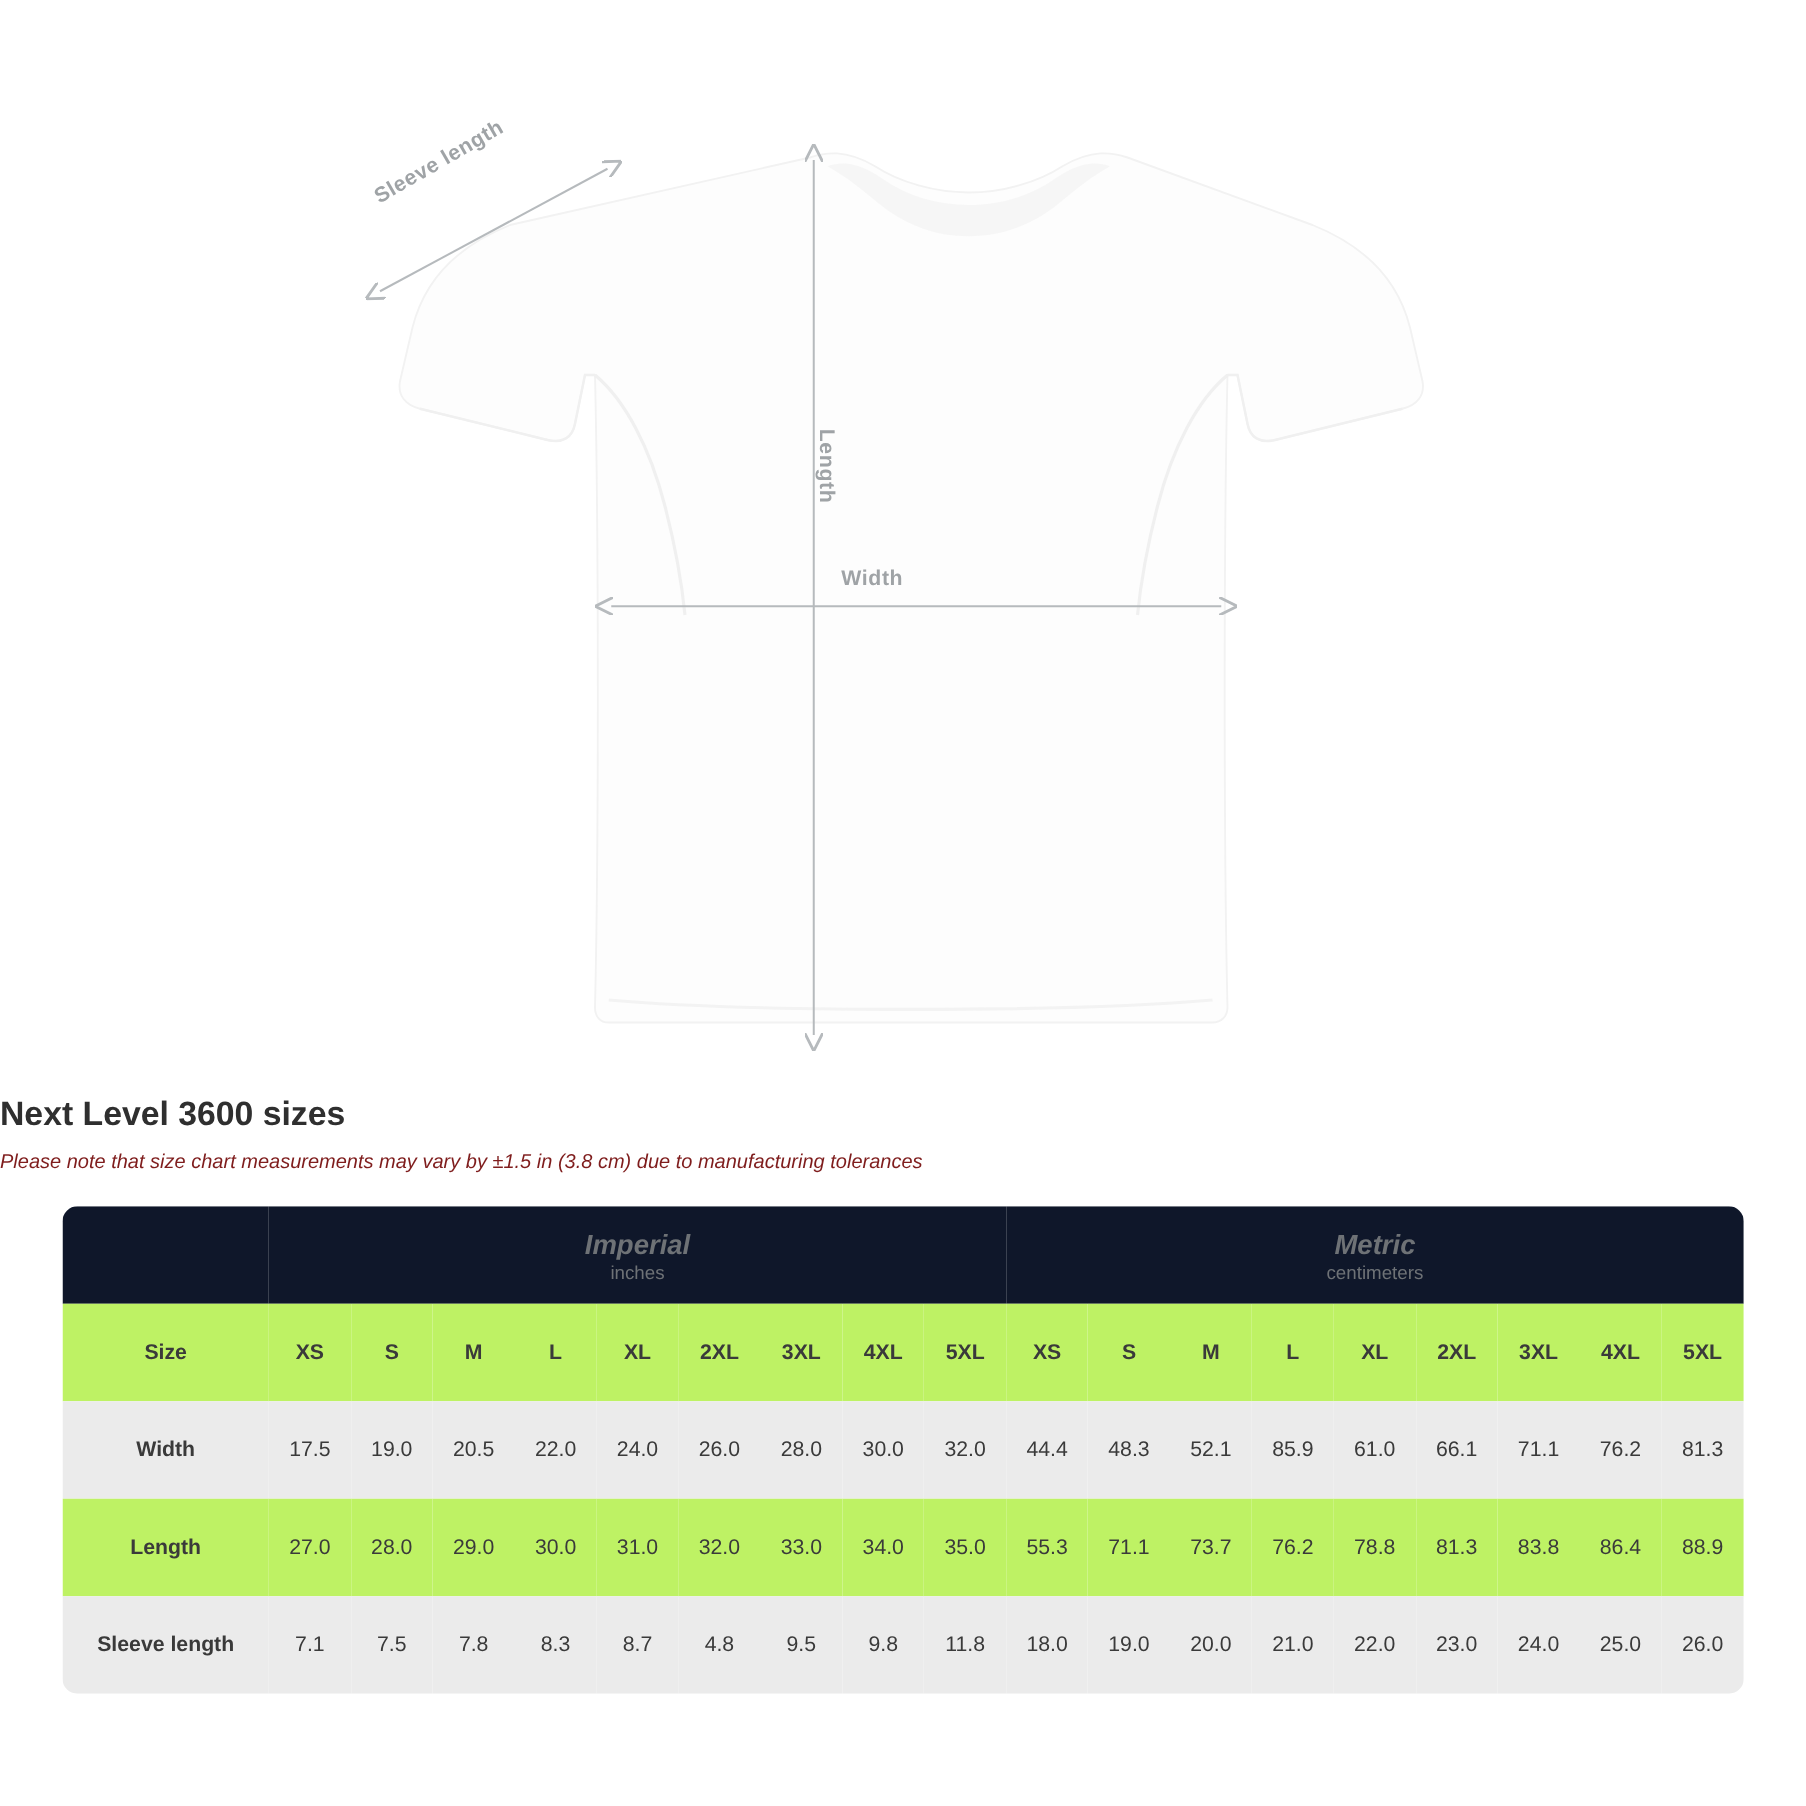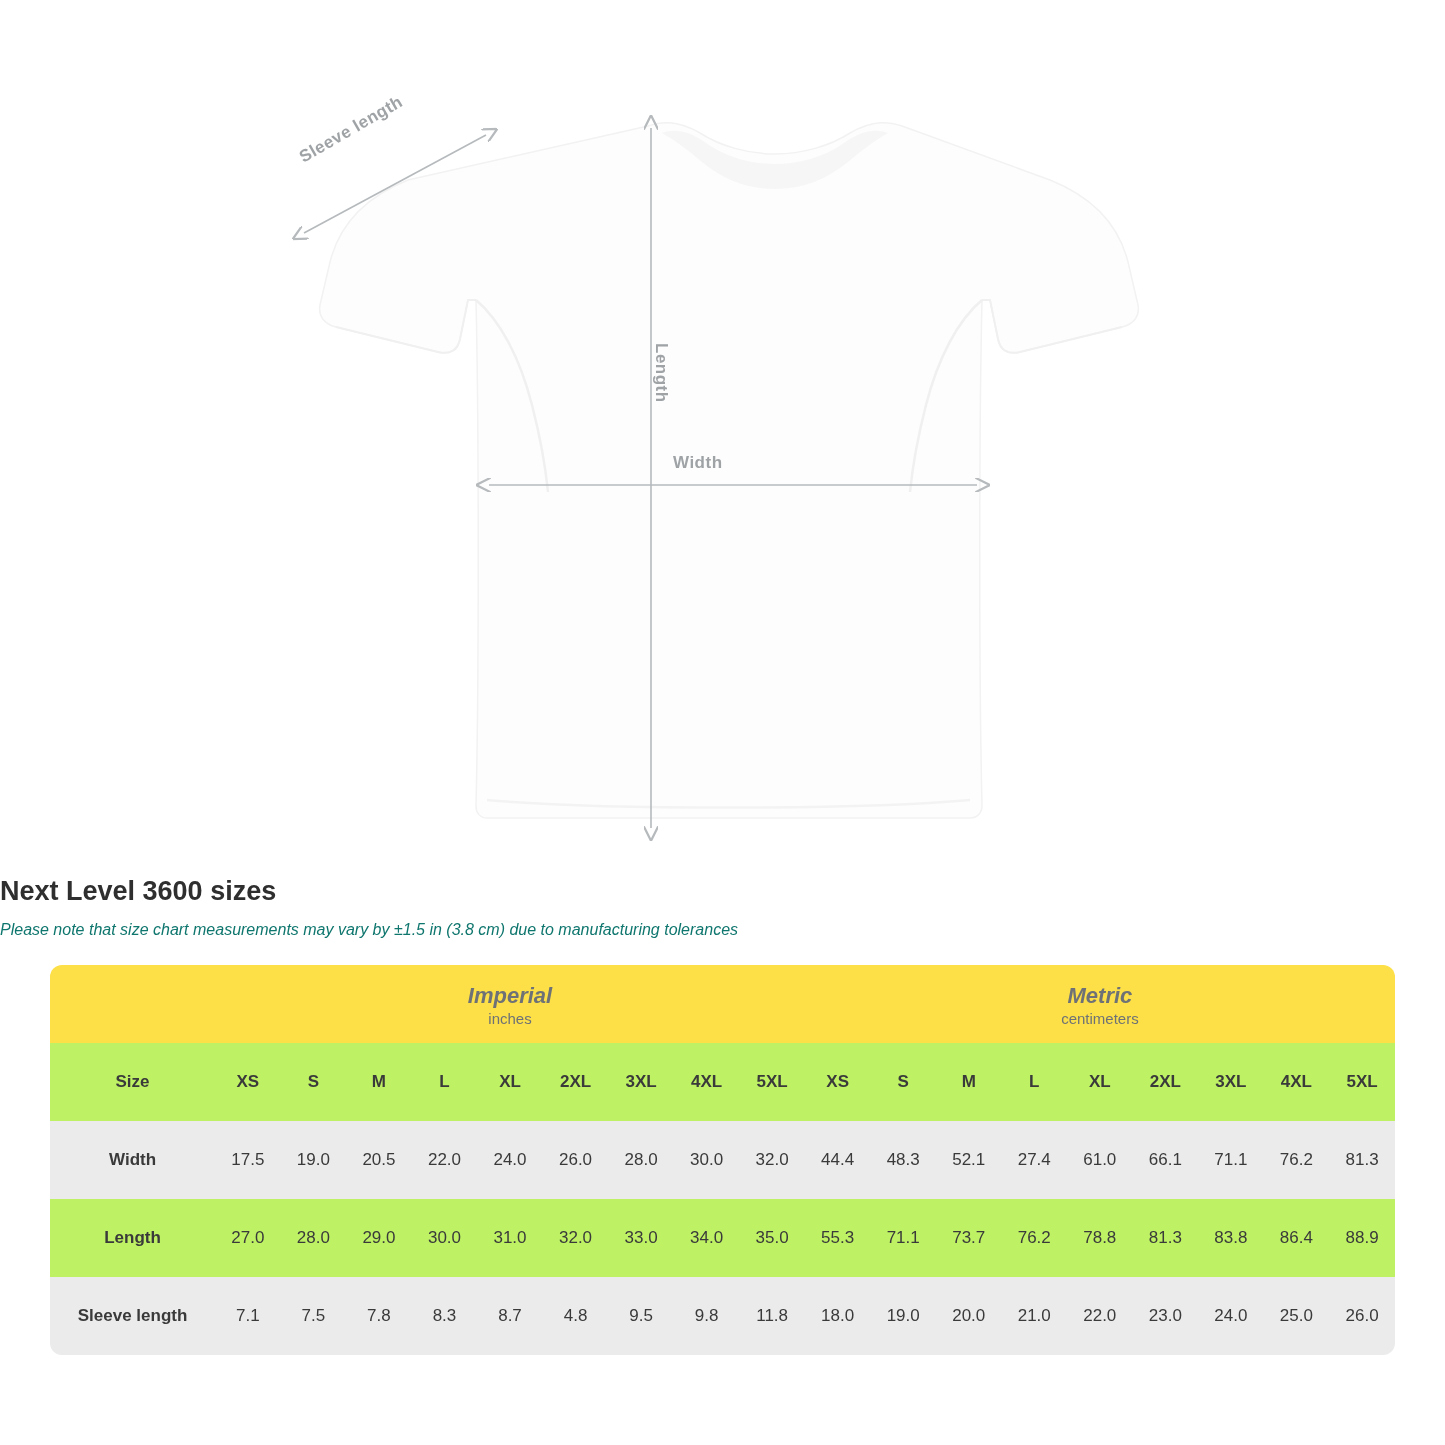--- a/index.html
+++ b/index.html
@@ -65,21 +65,21 @@
   }
   .chart-title {
     font-size: 27px;
     font-weight: bold;
     color: #2f2f2f;
     margin: 0;
   }
   .chart-note {
     font-size: 16px;
     font-style: italic;
-    color: #0f766e;
+    color: #7f1d1d;
     margin: 14px 0 12px 0;
   }
 
   
   .table-wrap {
     margin: 26px 50px 0 50px;
     border-radius: 12px;
     overflow: hidden;
   }
   table.size-table {
@@ -93,21 +93,21 @@
     font-size: 17px;
     color: #3a3a3a;
     padding: 0;
     height: 78px;
     border: none;
   }
   .col-label { width: 165px; }
   .col-val { width: 65.5px; }
 
   .unit-header td {
-    background: #fde047;
+    background: #0f172a;
     height: 112px;
     vertical-align: middle;
   }
   .unit-name {
     font-size: 22px;
     font-weight: bold;
     font-style: italic;
     color: #6e7276;
     line-height: 1.35;
   }
@@ -289,21 +289,21 @@
           <td class="cell-val">20.5</td>
           <td class="cell-val">22.0</td>
           <td class="cell-val">24.0</td>
           <td class="cell-val">26.0</td>
           <td class="cell-val">28.0</td>
           <td class="cell-val">30.0</td>
           <td class="cell-val">32.0</td>
           <td class="cell-val">44.4</td>
           <td class="cell-val">48.3</td>
           <td class="cell-val">52.1</td>
-          <td class="cell-val">27.4</td>
+          <td class="cell-val">85.9</td>
           <td class="cell-val">61.0</td>
           <td class="cell-val">66.1</td>
           <td class="cell-val">71.1</td>
           <td class="cell-val">76.2</td>
           <td class="cell-val">81.3</td>
         </tr>
 
         <tr class="row-plain">
           <th class="rowhead">Length</th>
           <td class="cell-val">27.0</td>

